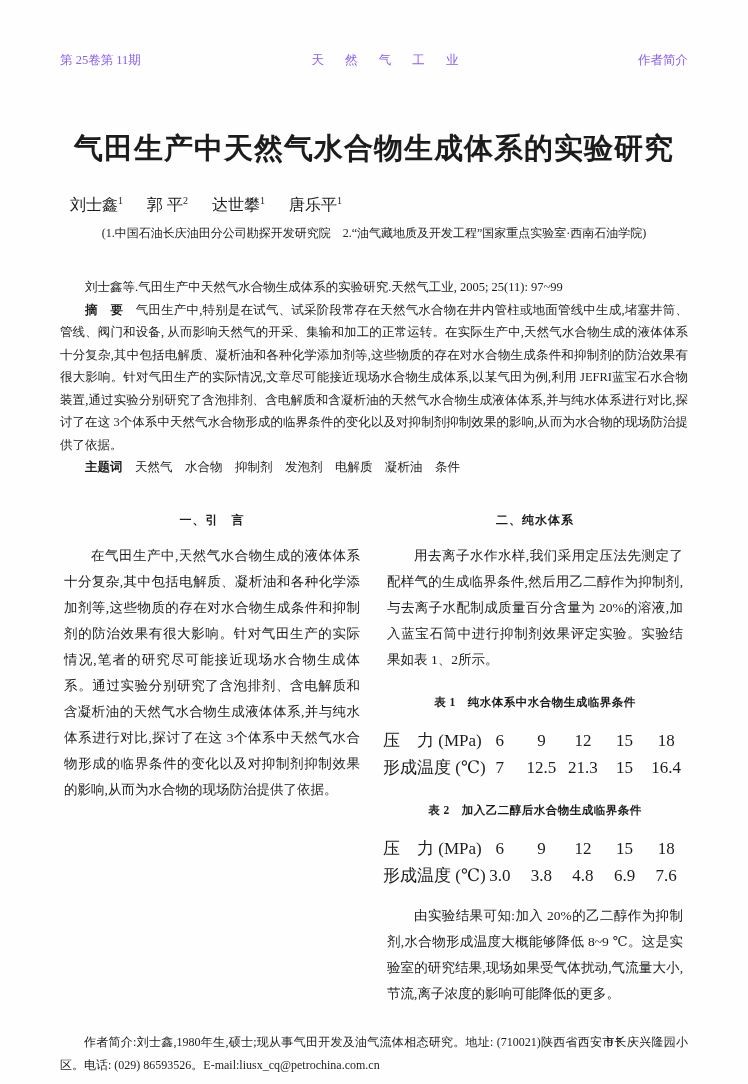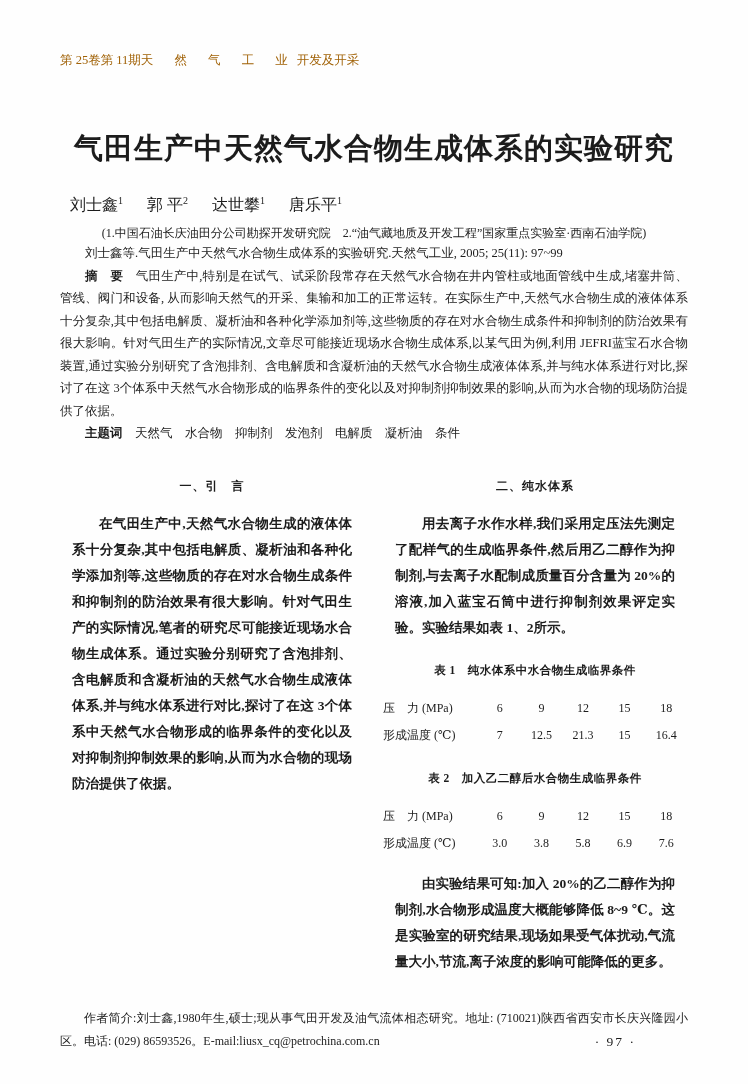--- a/index.html
+++ b/index.html
@@ -16,24 +16,24 @@
     color: #1c1c1c;
     font-family: "Liberation Serif", "DejaVu Serif", serif;
     box-sizing: border-box;
     padding: 52px 60px 0 60px;
     overflow: hidden;
   }
 
   
   .running-head {
     display: flex;
-    justify-content: flex-start;
+    justify-content: space-between;
     align-items: baseline;
     font-size: 12.5px;
-    color: #a16207;
+    color: #8b5cf6;
   }
   .running-head .jname { letter-spacing: 9px; }
 
   
   .article-title {
     margin-top: 60px;
     text-align: center;
     font-size: 29px;
     font-weight: bold;
     letter-spacing: 1px;
@@ -47,20 +47,21 @@
   .authors-line sup { font-size: 10px; }
   .affiliation-line {
     margin-top: 9px;
     text-align: center;
     font-size: 12px;
     color: #222;
   }
 
   
   .meta-block {
+    margin-top: 34px;
     font-size: 12.5px;
     line-height: 22.5px;
     text-align: justify;
   }
   .citation-line { text-indent: 2em; }
   .abstract-para { text-indent: 2em; margin: 0; }
   .bold-label { font-weight: bold; }
   .keywords-line { text-indent: 2em; }
 
   
@@ -75,35 +76,35 @@
     line-height: 26px;
     text-align: justify;
   }
   .section-heading {
     text-align: center;
     font-size: 12px;
     font-weight: bold;
     margin: 6px 0 10px 0;
     letter-spacing: 1px;
   }
-  .col p { margin: 12px; text-indent: 2em; font-weight: bold; }
+  .col p { margin: 4px; text-indent: 2em; }
 
   
   .table-block { margin: 16px 0 10px 0; }
   .table-title {
     text-align: center;
     font-weight: bold;
     font-size: 11.5px;
     margin-bottom: 12px;
     letter-spacing: 0.5px;
   }
   .trow {
     display: flex;
     align-items: center;
-    font-size: 12px;
+    font-size: 17px;
     line-height: 27px;
     text-align: center;
   }
   .tlabel {
     width: 96px;
     text-align: left;
     white-space: nowrap;
   }
   .tcell { flex: 1; }
 
@@ -126,21 +127,21 @@
   }
 </style>
 </head>
 <body>
 
 <div class="page">
 
   <div class="running-head">
     <span>第 25卷第 11期</span>
     <span class="jname">天 然 气 工 业</span>
-    <span>开发及开采</span>
+    <span>作者简介</span>
   </div>
 
   <h1 class="article-title">气田生产中天然气水合物生成体系的实验研究</h1>
 
   <div class="authors-line">
     <span class="author"><span>刘士鑫</span><sup>1</sup></span>
     <span class="author"><span>郭 平</span><sup>2</sup></span>
     <span class="author"><span>达世攀</span><sup>1</sup></span>
     <span class="author"><span>唐乐平</span><sup>1</sup></span>
   </div>
@@ -191,21 +192,21 @@
           <span class="tcell">6</span>
           <span class="tcell">9</span>
           <span class="tcell">12</span>
           <span class="tcell">15</span>
           <span class="tcell">18</span>
         </div>
         <div class="trow">
           <span class="tlabel">形成温度 (℃)</span>
           <span class="tcell">3.0</span>
           <span class="tcell">3.8</span>
-          <span class="tcell">5.8</span>
+          <span class="tcell">4.8</span>
           <span class="tcell">6.9</span>
           <span class="tcell">7.6</span>
         </div>
       </div>
 
       <p class="result-para">由实验结果可知:加入 20%的乙二醇作为抑制剂,水合物形成温度大概能够降低 8~9 ℃。这是实验室的研究结果,现场如果受气体扰动,气流量大小,节流,离子浓度的影响可能降低的更多。</p>
     </div>
   </div>
 
   <div class="author-bio">作者简介:刘士鑫,1980年生,硕士;现从事气田开发及油气流体相态研究。地址: (710021)陕西省西安市长庆兴隆园小区。电话: (029) 86593526。E-mail:liusx_cq@petrochina.com.cn</div>

